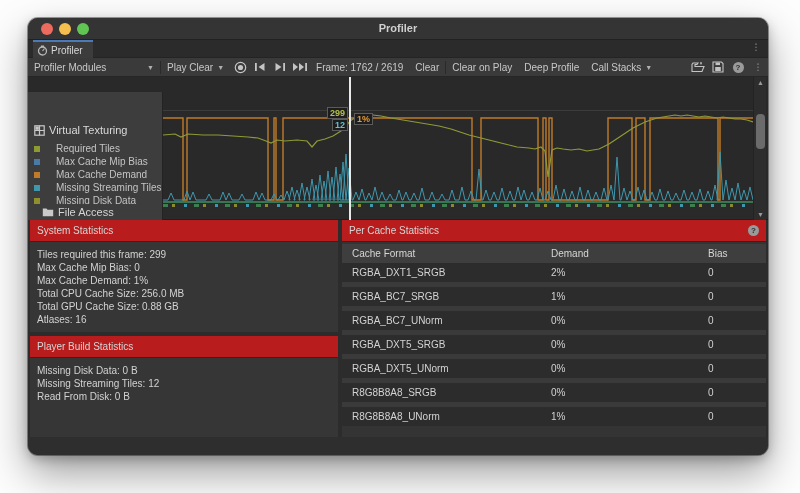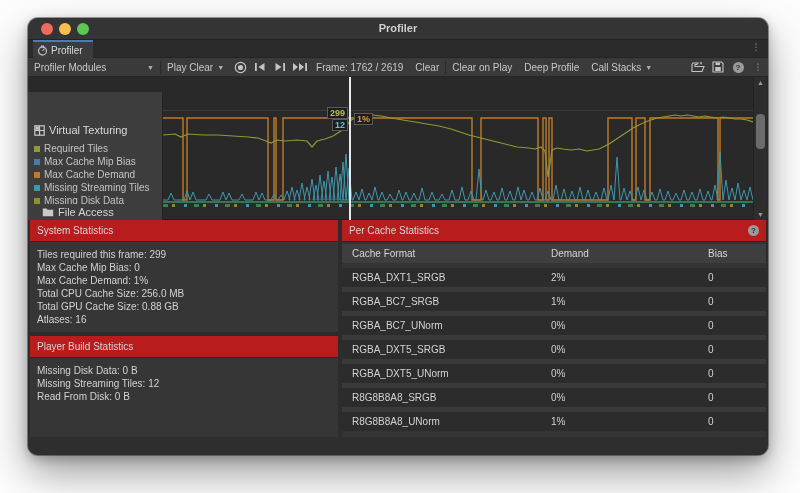--- a/index.html
+++ b/index.html
@@ -27,21 +27,21 @@
   .tb-sep { width:1px; height:13px; background:#2a2a2a; }
   .modules-dd { width:132px; justify-content:space-between; }
   .icon-btn { width:20px; justify-content:center; padding:0; }
   .tb-right { margin-left:auto; display:flex; align-items:center; }
   .circle-help { width:11px; height:11px; border-radius:50%; background:#9a9a9a; color:#2d2d2d; font-weight:bold; font-size:8px; line-height:11px; text-align:center; }
   
   .modules { position:relative; height:127px; background:#292929; }
   .mod-left { position:absolute; left:0; top:15px; width:135px; height:127px; background:#3d3d3d; border-right:1px solid #232323; }
   .mod-title { position:absolute; left:6px; top:32px; display:flex; align-items:center; gap:4px; color:#dadada; font-size:11px; }
   .legend { position:absolute; left:6px; top:50px; }
-  .legend-item { display:flex; align-items:center; gap:4px; height:13px; color:#c4c4c4; }
+  .legend-item { display:flex; align-items:center; gap:16px; height:13px; color:#c4c4c4; }
   .legend-swatch { width:6px; height:6px; }
   .chart-wrap { position:absolute; left:135px; top:0; width:590px; height:127px; }
   .chart-wrap svg { position:absolute; left:0; top:0; }
   .gridline { position:absolute; left:0; width:590px; height:1px; background:#3c3c3c; }
   .playhead { position:absolute; width:2px; background:#e9e9e9; }
   .tip { position:absolute; background:#1d1d1d; border:1px solid #5b5b5b; font-size:9px; font-weight:bold; padding:0 2px; line-height:10px; }
   
   .vscroll { position:absolute; right:2px; top:59px; width:13px; height:143px; background:#2d2d2d; border-left:1px solid #232323; }
   .vs-arrow { position:absolute; left:0; width:13px; text-align:center; font-size:7px; color:#999; }
   .vs-thumb { position:absolute; left:2px; width:9px; border-radius:4px; background:#6b6b6b; }
@@ -52,21 +52,21 @@
     background:repeating-linear-gradient(90deg,#3f7f4f 0 5px,#2a2a2a 5px 9px,#8a8a30 9px 12px,#2a2a2a 12px 21px,#3f97ad 21px 24px,#2a2a2a 24px 31px); }
   
   .details { position:relative; height:217px; background:#2c2c2c; }
   .pane-header { height:22px; background:#b91c1c; border-bottom:1px solid #282828; display:flex; align-items:center; padding:0 7px; color:#d6d6d6; }
   .left-pane { position:absolute; left:2px; top:0; width:308px; height:217px; background:#2c2c2c; }
   .stat-body { background:#363636; padding:6px 7px; line-height:13px; color:#d2d2d2; }
   .right-pane { position:absolute; left:314px; top:0; right:2px; height:217px; background:#343434; }
   .tbl-colhead { position:relative; height:19px; background:#3e3e3e; margin-top:2px; color:#d6d6d6; }
   .tbl-rows { background:#3a3a3a; }
   .t-row { position:relative; height:19px; background:#2c2c2c; margin-bottom:5px; color:#d2d2d2; }
-  .t-row:first-child { margin-top:5px; }
+  .t-row:first-child { }
   .cell { position:absolute; top:4px; }
   .c-format { left:10px; } .c-demand { left:176px;padding-left:33px; } .c-bias { left:366px; }
   .bottom-strip { height:18px; background:#2e2e2e; }
   .flex-spacer { flex:1; }
   .svg-icon { display:block; }
 </style>
 </head>
 <body>
 
 <div class="window">

